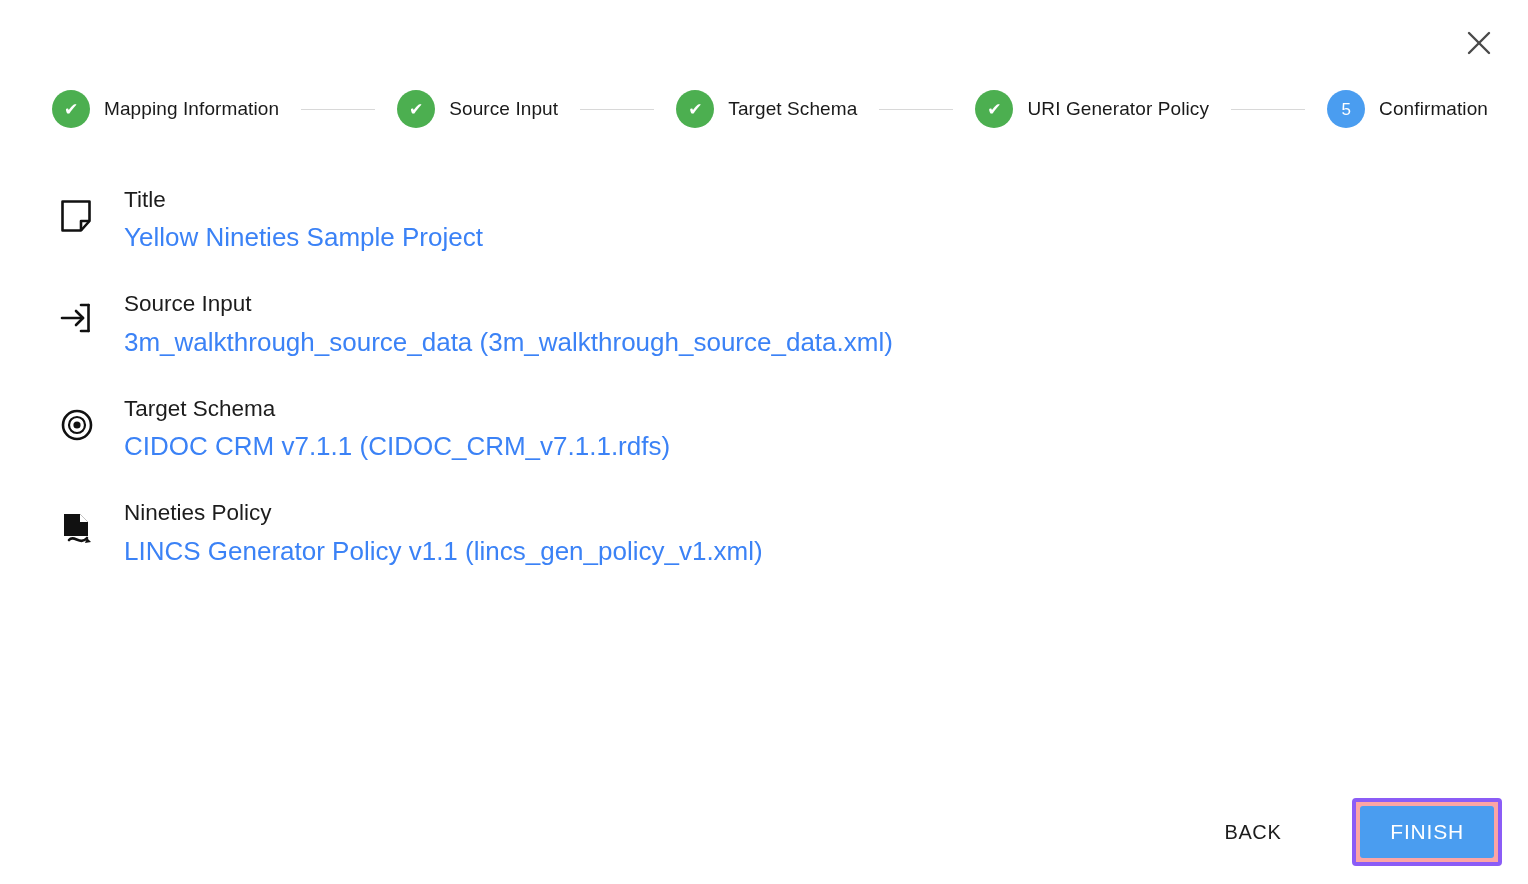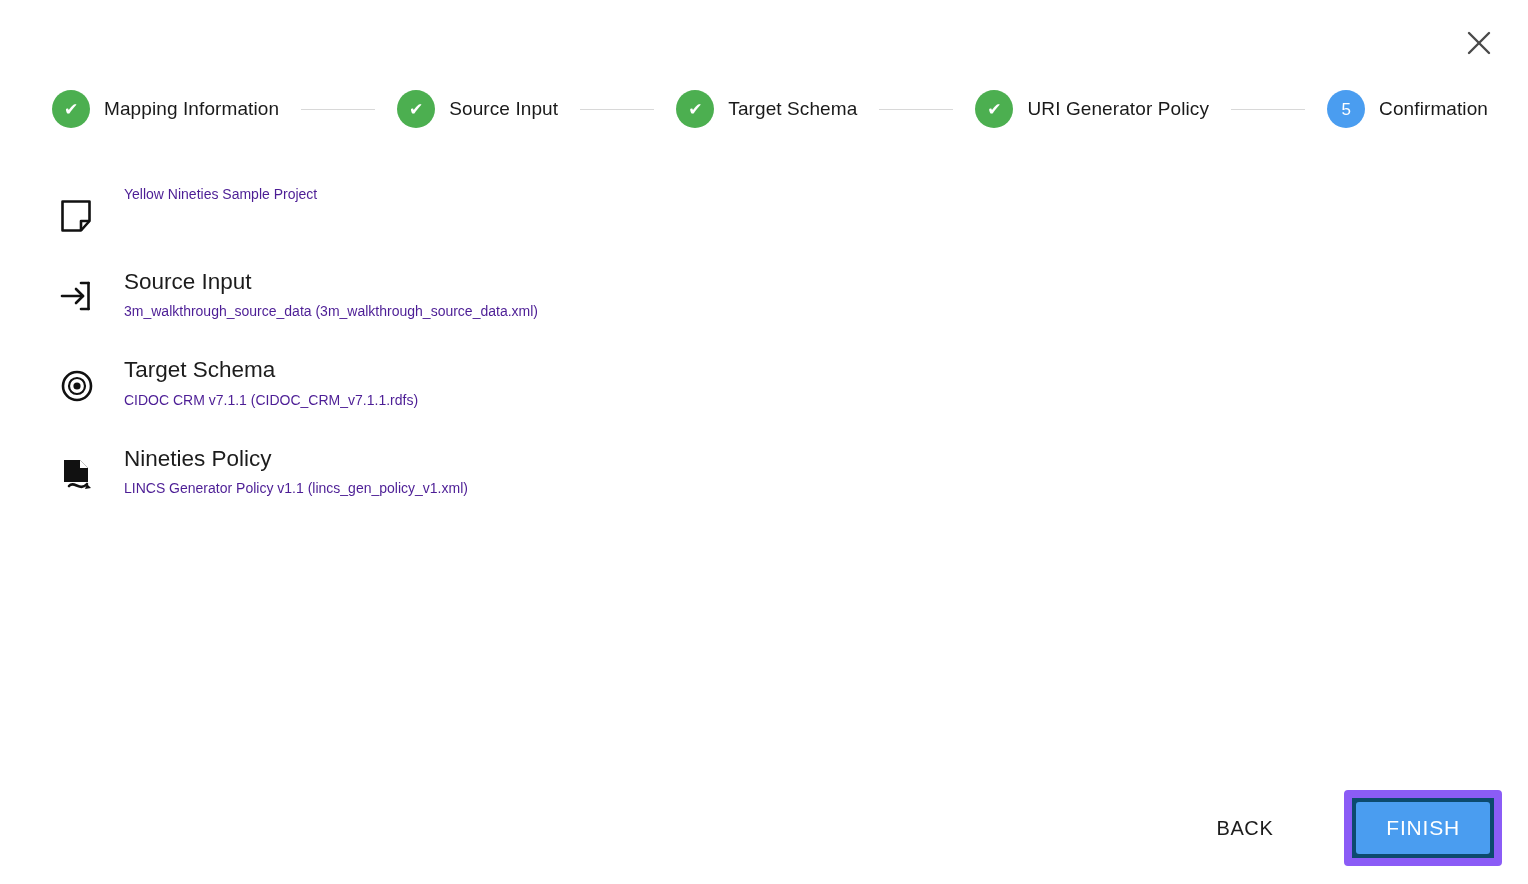--- a/index.html
+++ b/index.html
@@ -99,22 +99,22 @@
     color: #111;
   }
   .row-text { padding-left: 14px; }
   .row-title {
     font-size: 22.5px;
     color: #1c1c1c;
     line-height: 1.35;
     margin-bottom: 5px;
   }
   .row-value {
-    font-size: 14px;
-    color: #4c1d95;
+    font-size: 26px;
+    color: #3b82f6;
     line-height: 1.35;
   }
 
   
   .footer {
     position: absolute;
     bottom: 18px;
     right: 26px;
     display: flex;
     align-items: center;
@@ -125,24 +125,24 @@
     color: #1c1c1c;
     letter-spacing: 0.6px;
     padding: 14px 20px;
     cursor: pointer;
     background: none;
     border: none;
     font-family: inherit;
   }
   .finish-wrap {
     margin-left: 22px;
-    border: 8px solid #8b5cf6;
+    border: 4px solid #8b5cf6;
     border-radius: 4px;
     padding: 4px;
-    background: #0c4a6e;
+    background: #fca5a5;
   }
   .finish-btn {
     background: #4a9df0;
     color: #ffffff;
     border: none;
     font-family: inherit;
     font-size: 21px;
     letter-spacing: 0.8px;
     padding: 14px 30px;
     border-radius: 3px;
@@ -208,20 +208,21 @@
   <div class="summary">
 
     <div class="summary-row">
       <span class="row-icon">
         <svg width="32" height="34" viewBox="0 0 32 34" aria-hidden="true">
           <path d="M2.5 2.5 H29.5 V22 L21 31.5 H2.5 Z" fill="none" stroke="#111" stroke-width="2.6" stroke-linejoin="round"></path>
           <path d="M21 31.5 V22 H29.5" fill="none" stroke="#111" stroke-width="2.6" stroke-linejoin="round"></path>
         </svg>
       </span>
       <span class="row-text">
+        <div class="row-title">Title</div>
         <div class="row-value">Yellow Nineties Sample Project</div>
       </span>
     </div>
 
 
     <div class="summary-row">
       <span class="row-icon">
         <svg width="34" height="30" viewBox="0 0 34 30" aria-hidden="true">
           <path d="M2 15 H23" stroke="#111" stroke-width="2.6" stroke-linecap="round"></path>
           <path d="M16 8 L23 15 L16 22" fill="none" stroke="#111" stroke-width="2.6" stroke-linecap="round" stroke-linejoin="round"></path>

